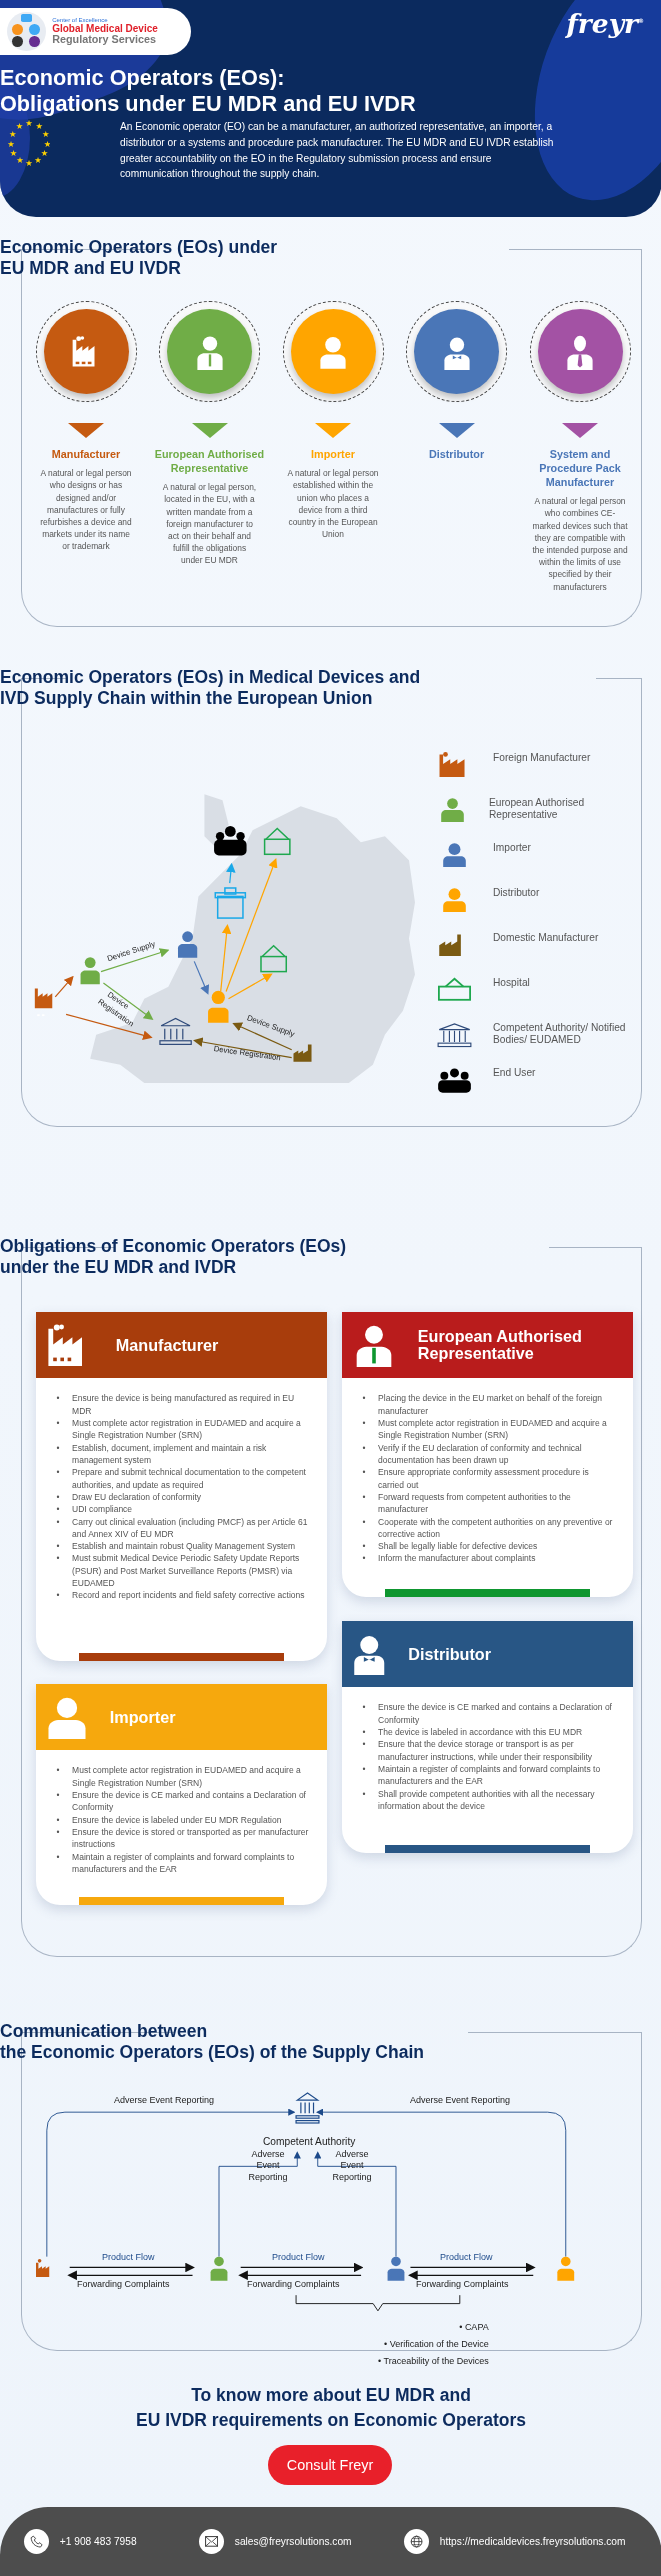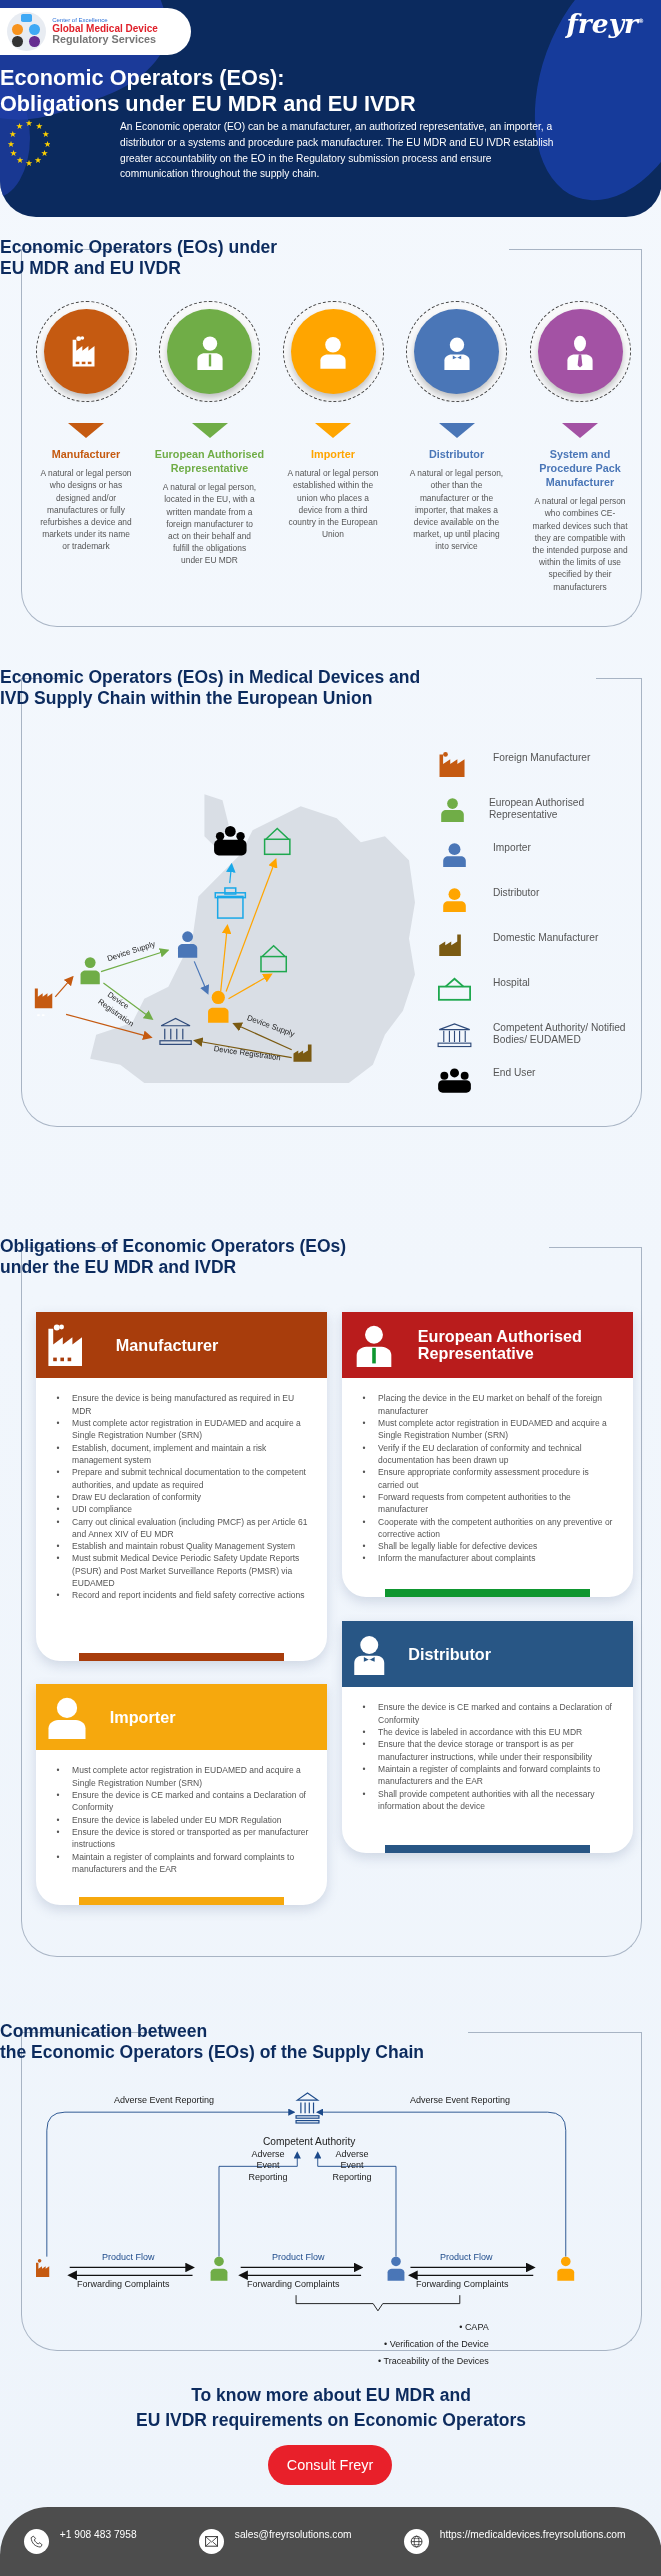--- a/index.html
+++ b/index.html
@@ -39,21 +39,21 @@
 .card ul{list-style:none;padding:14.4px 17px 0 20.5px}
 .card li{font-size:8.5px;color:#555;line-height:1.45;position:relative;padding-left:15.6px}
 .card li:before{content:"•";position:absolute;left:0;color:#555}
 .card-bar{position:absolute;left:43px;right:43px;bottom:0;height:8.4px}
 .comm{position:absolute;left:36px;top:2082px;width:602px;height:265px}
 .comm-lbl{position:absolute;font-size:9px;color:#222;text-align:center;font-family:"Liberation Sans Narrow","Liberation Sans",sans-serif;line-height:1.25}
 .comm-flow{position:absolute;font-size:9px;color:#1d4a8a}
 .cta-title{position:absolute;left:0;right:0;top:2383px;text-align:center;font-size:17.5px;font-weight:bold;color:#0c2b5e;line-height:1.4}
 .cta-btn{position:absolute;left:268px;top:2445px;width:124px;height:40px;border-radius:20px;background:#e8202a;color:#fff;font-size:14.4px;display:flex;align-items:center;justify-content:center;border:none}
 .footer{position:absolute;left:0;top:2507px;width:662px;height:69px;background:#4d4d4d;border-radius:48px 48px 0 0;display:flex;align-items:center;padding:0 12px}
-.f-item{display:flex;gap:10.8px;color:#fff;font-size:10.2px}
+.f-item{display:flex;align-items:center;gap:10.8px;color:#fff;font-size:10.2px}
 .f-ico{width:25px;height:25px;border-radius:50%;background:#fff;display:flex;align-items:center;justify-content:center}
 </style>
 </head>
 <body>
 
 <div class="hero">
   <div class="ribbon1"></div>
     <div class="ribbon2"></div>
     <div class="ribbon3"></div>
   <div class="coe">
@@ -146,21 +146,20 @@
         <div class="eo-circle" style="background:#4a76b7">
       <svg width="30" height="36" viewBox="0 0 50 60">
             <circle cx="25" cy="18" r="12" fill="#fff"></circle>
             <path fill="#fff" d="M4 60V44c0-6 6-10 12-10h18c6 0 12 4 12 10v16z"></path>
             <path fill="#4a76b7" d="M18 36l7 4 7-4v6l-7-3-7 3z"></path>
           </svg>
     </div>
       </div>
     <div class="eo-tri" style="border-top-color:#4a76b7"></div>
     <div class="eo-title" style="color:#4a76b7">Distributor</div>
-    <div class="eo-desc">A natural or legal person, other than the manufacturer or the importer, that makes a device available on the market, up until placing into service</div>
   </div>
   <div class="eo-col">
     <div class="eo-ring">
         <div class="eo-circle" style="background:#a352a4">
       <svg width="28" height="36" viewBox="0 0 46 60">
             <ellipse cx="23" cy="16" rx="10" ry="13" fill="#fff"></ellipse>
             <path fill="#fff" d="M2 60V44c0-6 6-10 12-10h18c6 0 12 4 12 10v16z"></path>
             <path fill="#a352a4" d="M21 34h4l2 18-4 4-4-4z"></path>
           </svg>
     </div>

